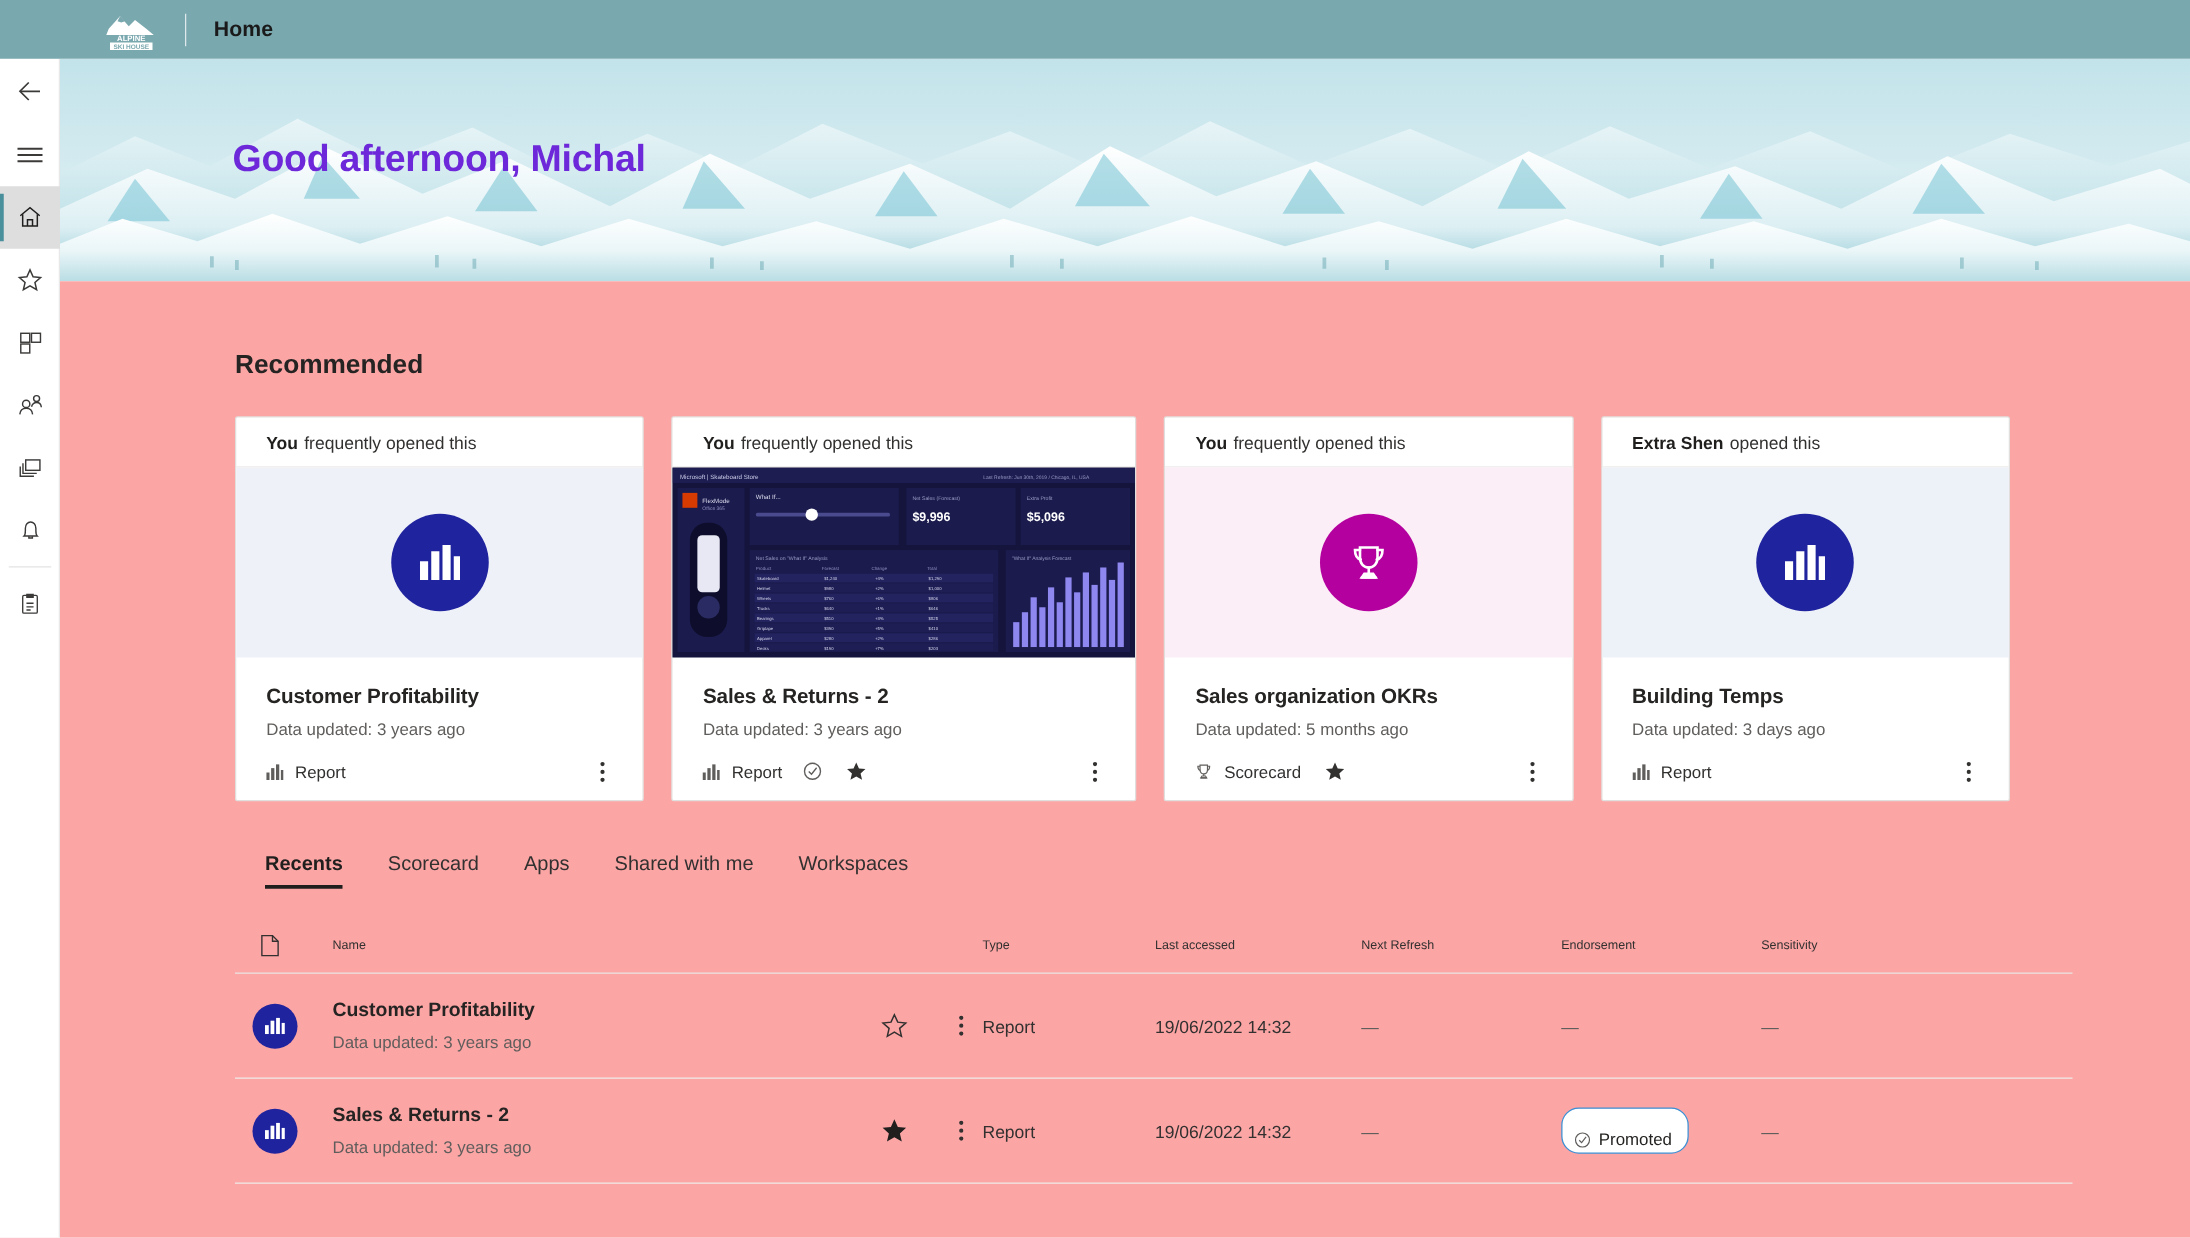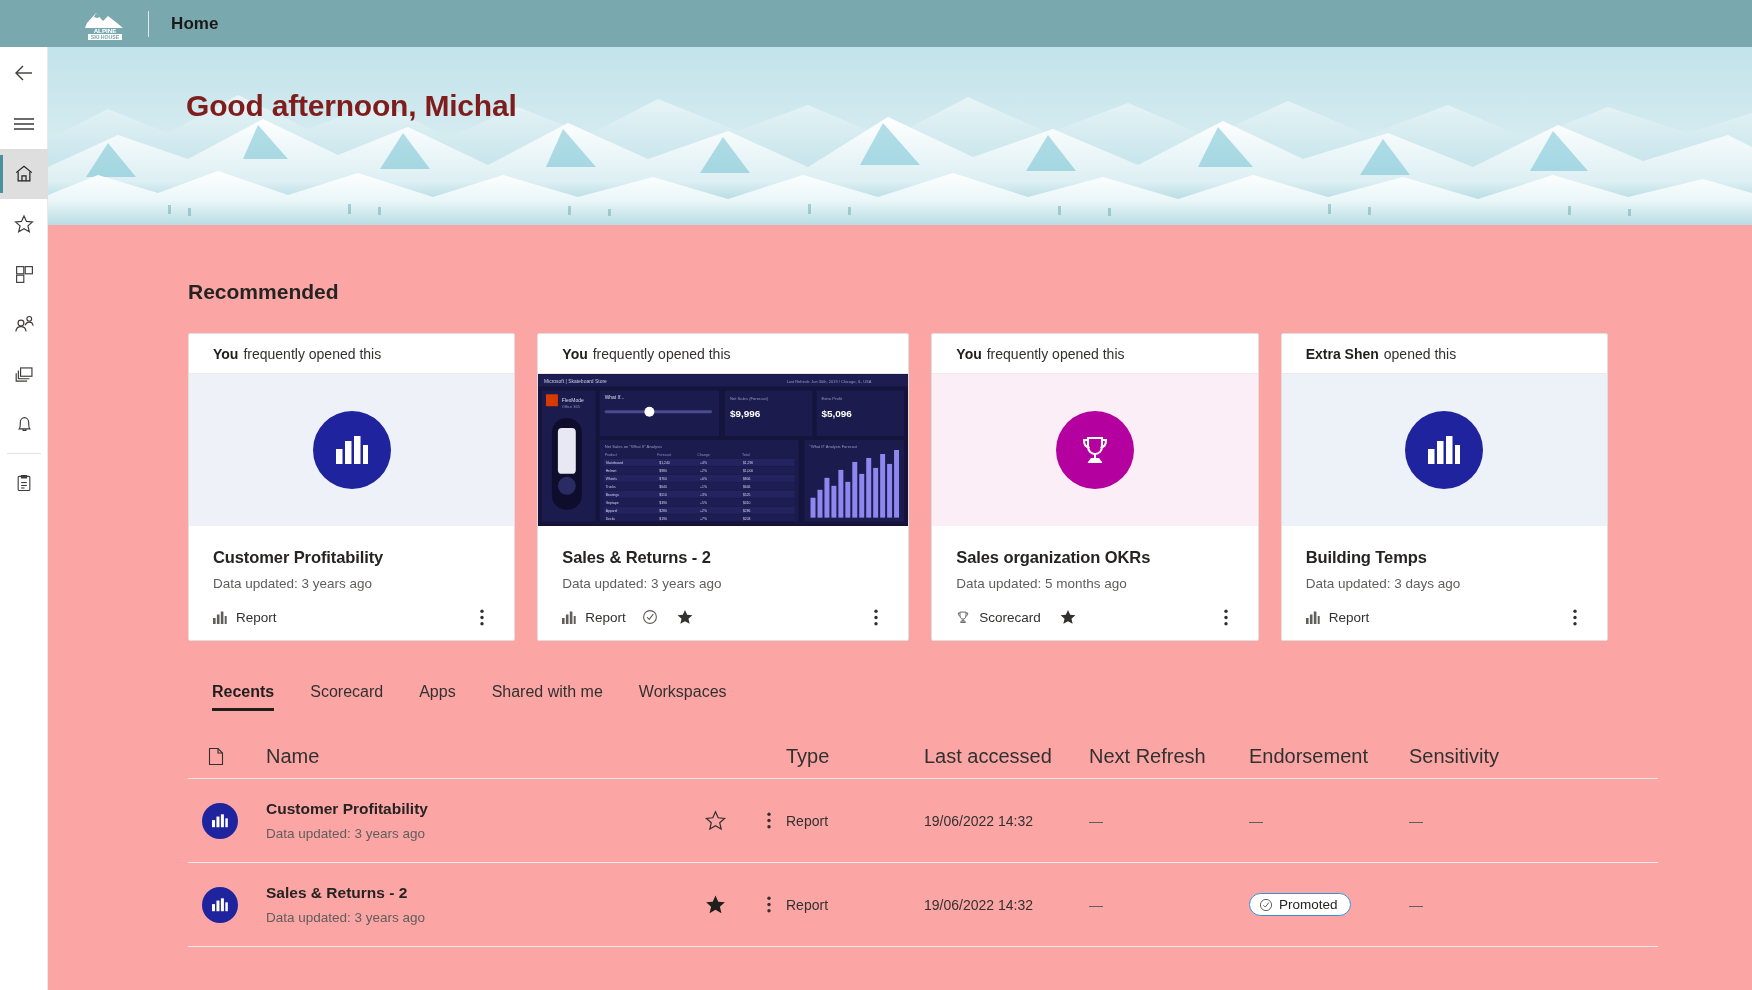--- a/index.html
+++ b/index.html
@@ -66,23 +66,23 @@
 
   
   .hero {
     position: absolute; top: 47px; left: 48px;
     width: 1704px; height: 178px;
     overflow: hidden;
   }
   .hero svg { position: absolute; top: 0; left: 0; }
   .hero-greeting {
     position: absolute;
-    left: 138px; top: 42px;
+    left: 138px; top: 64px;
     font-size: 30px; font-weight: 600;
-    color: #7f1d1d;
+    color: #6d28d9;
     letter-spacing: -.2px;
   }
 
   
   .content {
     position: absolute; top: 225px; left: 48px;
     width: 1704px; height: 765px;
     background: #fca5a5;
     overflow: hidden;
   }
@@ -176,21 +176,21 @@
   }
 
   
   .table {
     position: absolute; left: 140px; top: 510px;
     width: 1470px;
   }
   .thead {
     display: flex; align-items: center;
     height: 44px;
-    font-size: 20px; color: #323130;
+    font-size: 10px; color: #323130;
     border-bottom: 1px solid #e8e6e4;
   }
   .th-doc   { width: 78px; display: flex; align-items: center; padding-left: 20px;}
   .th-name  { width: 520px; }
   .th-type  { width: 138px; }
   .th-last  { width: 165px; }
   .th-next  { width: 160px; }
   .th-endo  { width: 160px; }
   .th-sens  { width: 160px; }
 
@@ -217,21 +217,21 @@
   .td-type  { width: 138px; }
   .td-last  { width: 165px; }
   .td-next  { width: 160px; }
   .td-endo  { width: 160px; }
   .td-sens  { width: 160px; }
   .dash { color: #605e5c; }
   .pill {
     display: inline-flex; align-items: center; gap: 6px;
     border: 1px solid #3b8fd4;
     border-radius: 14px;
-    padding: 3px 12px 3px 9px;
+    padding: 17px 12px 3px 9px;
     font-size: 13.5px; color: #252423;
     background: #ffffff;
   }
 </style>
 </head>
 <body>
 
 <div class="topbar">
   <div class="brand-logo">
     <svg width="48" height="32" viewBox="0 0 48 32" aria-hidden="true">

